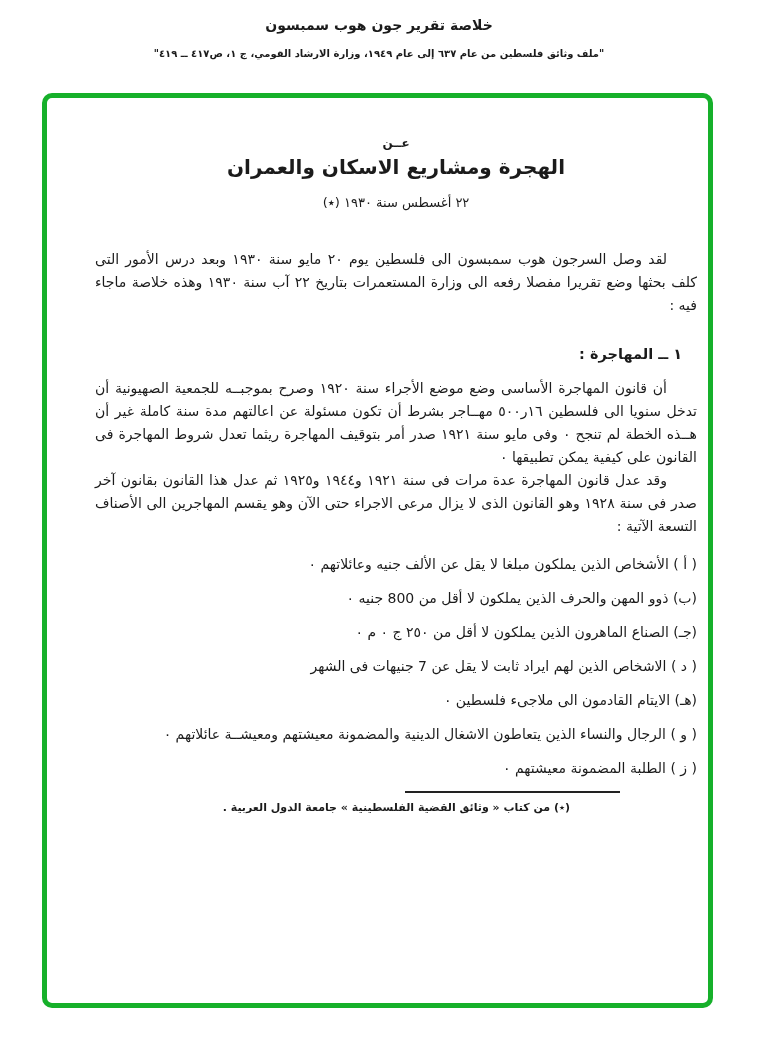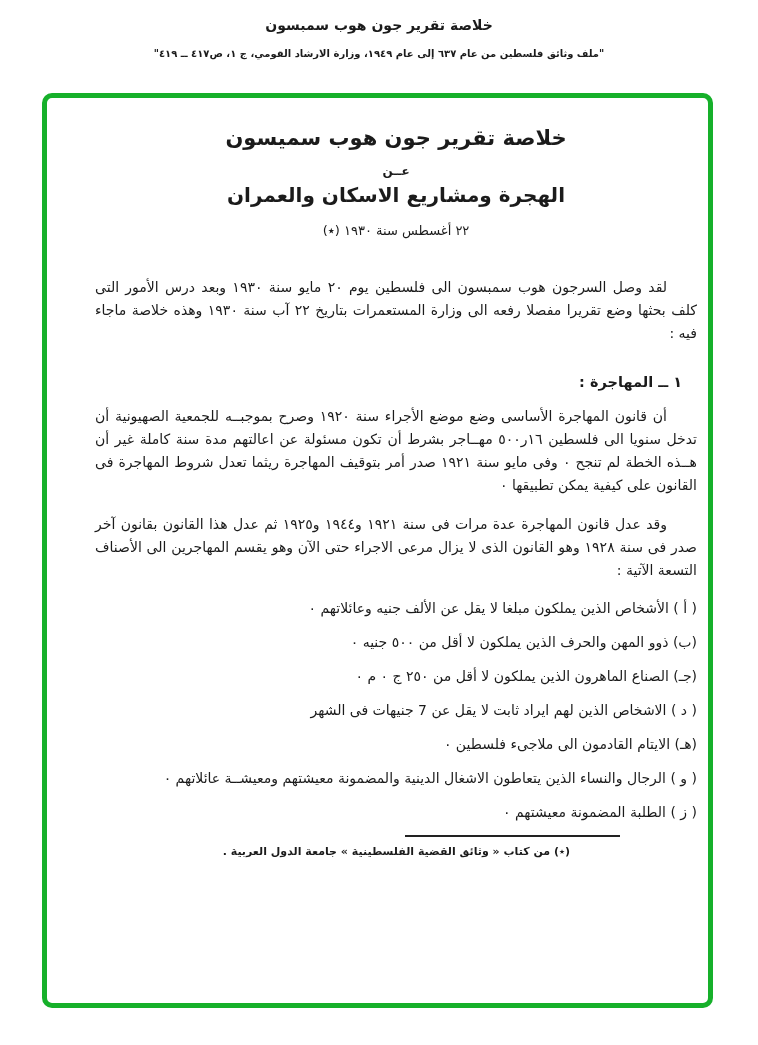--- a/index.html
+++ b/index.html
@@ -82,21 +82,21 @@
     margin: 0;
   }
   .para.intro    { margin-top: 38px; }
   .section-heading {
     font-size: 14.5px;
     font-weight: bold;
     margin: 27px 15px 0 0;
     line-height: 20px;
   }
   .para.p2 { margin-top: 13px; }
-  .para.p3 { margin-top: 16px; }
+  .para.p3 { }
   ul.cat-list {
     list-style: none;
     margin: 15px 0 0 0;
     padding: 0;
   }
   ul.cat-list li {
     font-size: 14px;
     line-height: 23px;
     margin: 0 0 11px 0;
     padding-right: 95px;   
@@ -123,35 +123,34 @@
 <div class="page">
 
   <div class="page-header">
     <div class="hdr-title">خلاصة تقرير جون هوب سمبسون</div>
     <div class="hdr-source">"ملف وثائق فلسطين من عام ٦٣٧ إلى عام ١٩٤٩، وزارة الارشاد القومي، ج ١، ص٤١٧ ــ ٤١٩"</div>
   </div>
 
   <div class="doc-frame">
     <div class="doc-content">
 
-      <div class="doc-title">خلاصة تقرير جون هوب سميسون</div>
       <div class="doc-prep">عــن</div>
       <div class="doc-subtitle">الهجرة ومشاريع الاسكان والعمران</div>
       <div class="doc-date">٢٢ أغسطس سنة ١٩٣٠ (٭)</div>
 
       <p class="para intro">لقد وصل السرجون هوب سمبسون الى فلسطين يوم ٢٠ مايو سنة ١٩٣٠ وبعد درس الأمور التى كلف بحثها وضع تقريرا مفصلا رفعه الى وزارة المستعمرات بتاريخ ٢٢ آب سنة ١٩٣٠ وهذه خلاصة ماجاء فيه :</p>
 
       <h2 class="section-heading">١ ــ المهاجرة :</h2>
 
       <p class="para p2">أن قانون المهاجرة الأساسى وضع موضع الأجراء سنة ١٩٢٠ وصرح بموجبــه للجمعية الصهيونية أن تدخل سنويا الى فلسطين ١٦ر٥٠٠ مهــاجر بشرط أن تكون مسئولة عن اعالتهم مدة سنة كاملة غير أن هــذه الخطة لم تنجح ٠ وفى مايو سنة ١٩٢١ صدر أمر بتوقيف المهاجرة ريثما تعدل شروط المهاجرة فى القانون على كيفية يمكن تطبيقها ٠</p>
       <p class="para p3">وقد عدل قانون المهاجرة عدة مرات فى سنة ١٩٢١ و١٩٤٤ و١٩٢٥ ثم عدل هذا القانون بقانون آخر صدر فى سنة ١٩٢٨ وهو القانون الذى لا يزال مرعى الاجراء حتى الآن وهو يقسم المهاجرين الى الأصناف التسعة الآتية :</p>
 
       <ul class="cat-list">
         <li><span class="marker">( أ )</span> <span>الأشخاص الذين يملكون مبلغا لا يقل عن الألف جنيه وعائلاتهم ٠</span></li>
-        <li><span class="marker">(ب)</span> <span>ذوو المهن والحرف الذين يملكون لا أقل من ٥٠٠ جنيه ٠</span></li>
+        <li><span class="marker">(ب)</span> <span>ذوو المهن والحرف الذين يملكون لا أقل من 800 جنيه ٠</span></li>
         <li><span class="marker">(جـ)</span> <span>الصناع الماهرون الذين يملكون لا أقل من ٢٥٠ ج ٠ م ٠</span></li>
         <li><span class="marker">( د )</span> <span>الاشخاص الذين لهم ايراد ثابت لا يقل عن 7 جنيهات فى الشهر</span></li>
         <li><span class="marker">(هـ)</span> <span>الايتام القادمون الى ملاجىء فلسطين ٠</span></li>
         <li><span class="marker">( و )</span> <span>الرجال والنساء الذين يتعاطون الاشغال الدينية والمضمونة معيشتهم ومعيشــة عائلاتهم ٠</span></li>
         <li><span class="marker">( ز )</span> <span>الطلبة المضمونة معيشتهم ٠</span></li>
       </ul>
 
       <div class="footnote-rule"></div>
       <div class="footnote">(٭) من كتاب « وثائق القضية الفلسطينية » جامعة الدول العربية .</div>
 

